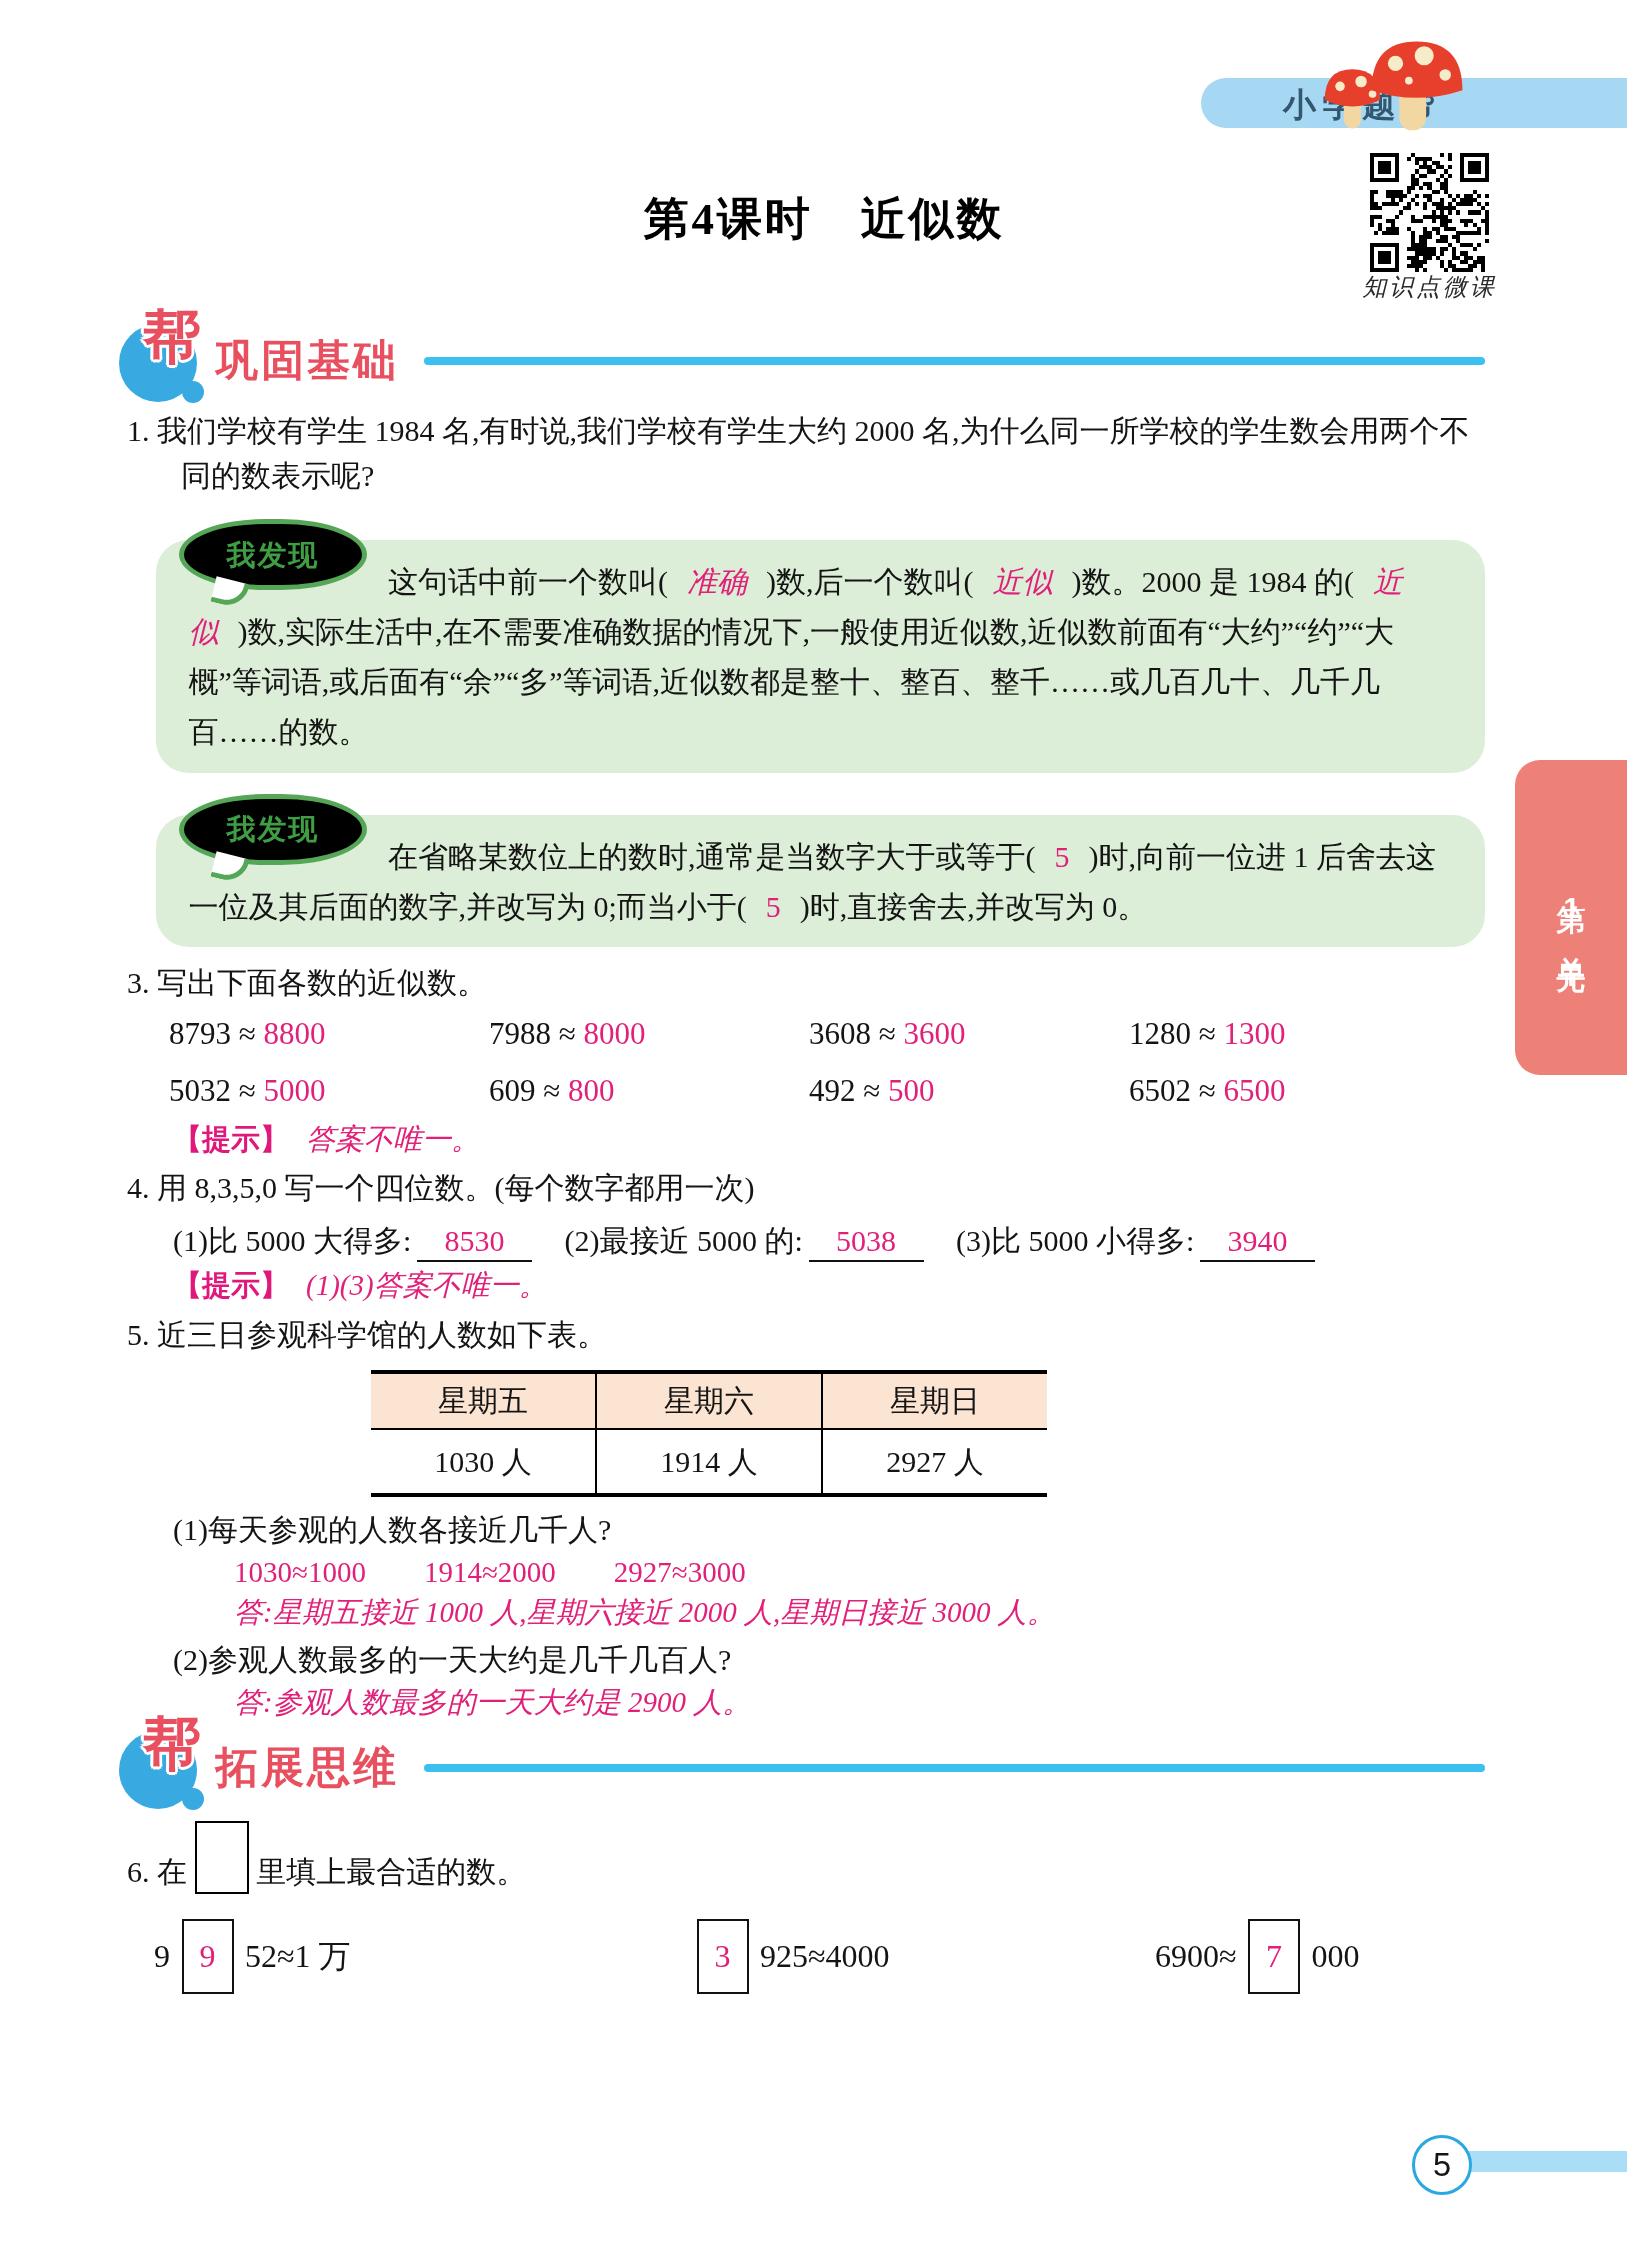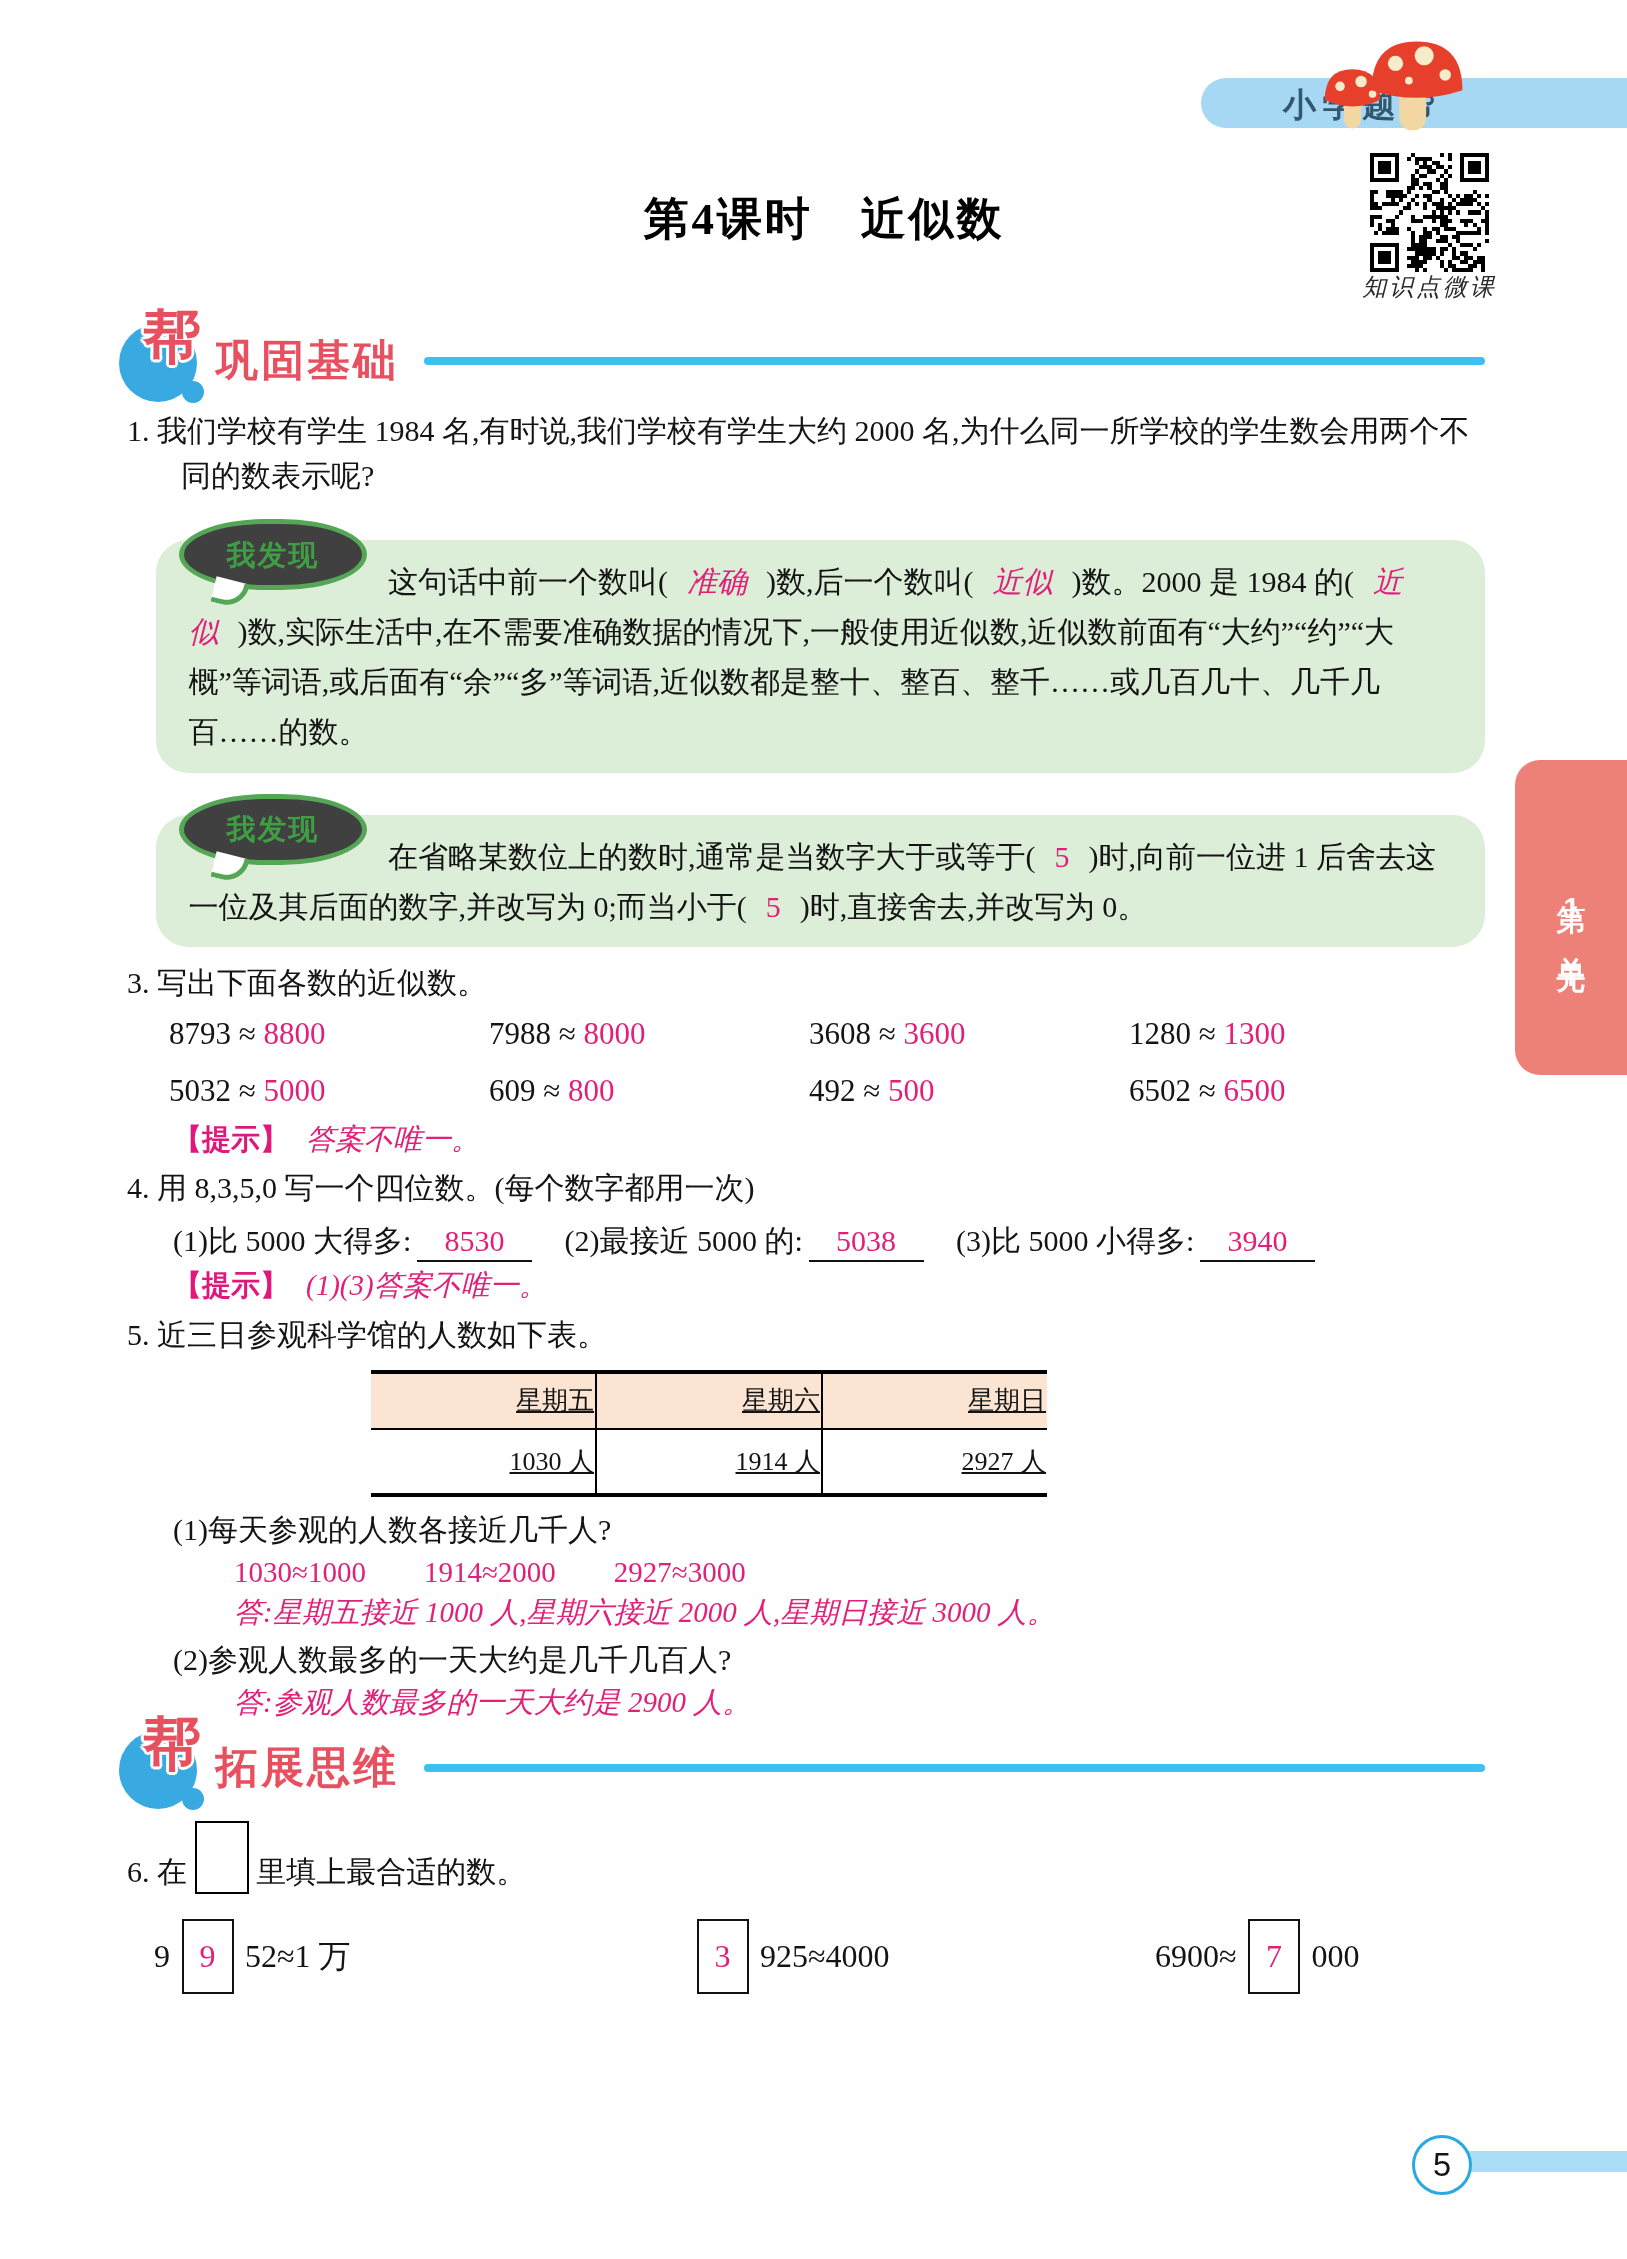--- a/index.html
+++ b/index.html
@@ -36,21 +36,21 @@
              letter-spacing:2.9px;}
   .sec-rule{flex:1;height:8.6px;background:#3cc0ef;border-radius:4.8px;margin-left:25px;}
 
   
   .stem{margin:5.7px 0 0 0;}
   .hang{padding-left:54px;text-indent:-54px;}
 
   
   .gbox{position:relative;background:#ddeed8;border-radius:32.5px;margin:42px 0 13.4px 29px;
         padding:17px 38px 15.3px 32.5px;line-height:50px;}
-  .bubble{float:left;width:178px;height:61px;margin:-38px 21px 7.6px -9.6px;background:#404040;
+  .bubble{float:left;width:178px;height:61px;margin:-38px 21px 7.6px -9.6px;background:#000000;
           border:5.7px solid #55a757;border-radius:50%/55%;color:#3f9e44;
           font-family:"Liberation Sans",sans-serif;font-weight:bold;font-size:29px;
           display:flex;align-items:center;justify-content:center;letter-spacing:1.9px;position:relative;}
   .bubble::after{content:'';position:absolute;left:29px;bottom:-21px;width:29px;height:21px;background:#fff;
                  border-right:5.7px solid #55a757;border-bottom:5.7px solid #55a757;
                  border-bottom-right-radius:23px;transform:rotate(14deg);}
   .gtext{margin:0;}
 
   
   .m{color:#e02079;}
@@ -62,22 +62,22 @@
   
   .approx-grid{display:grid;grid-template-columns:320px 320px 320px auto;row-gap:19px;
                margin:9.6px 0 7.6px 42px;font-size:31px;line-height:38px;}
 
   
   .q4line{margin:9.6px 0 1.9px 46px;display:flex;gap:32.5px;align-items:flex-end;line-height:42px;}
   .u{display:inline-block;min-width:115px;border-bottom:2.4px solid #111;text-align:center;
      color:#e02079;margin-left:5.7px;line-height:38px;}
 
   
-  .vtable{border-collapse:collapse;margin:13.4px 0 9.6px 244px;text-align:right;font-size:26px;
-          border-top:4.3px solid #000;border-bottom:4.3px solid #000;text-decoration:underline;}
+  .vtable{border-collapse:collapse;margin:13.4px 0 9.6px 244px;text-align:center;font-size:30px;
+          border-top:4.3px solid #000;border-bottom:4.3px solid #000;}
   .vtable th{width:222px;height:52px;background:#fce4d2;font-weight:normal;border-bottom:2.4px solid #000;}
   .vtable td{width:222px;height:61px;}
   .vtable th + th,.vtable td + td{border-left:2.4px solid #000;}
   .sub{margin:5.7px 0 0 46px;}
   .work{margin:0 0 0 107px;font-size:29px;line-height:40px;}
 
   
   .q6stem{margin-top:11.5px;display:flex;align-items:flex-end;}
   .q6row{display:flex;align-items:center;margin:25px 0 0 27px;font-size:32px;}
   .q6item{display:inline-flex;align-items:center;}

